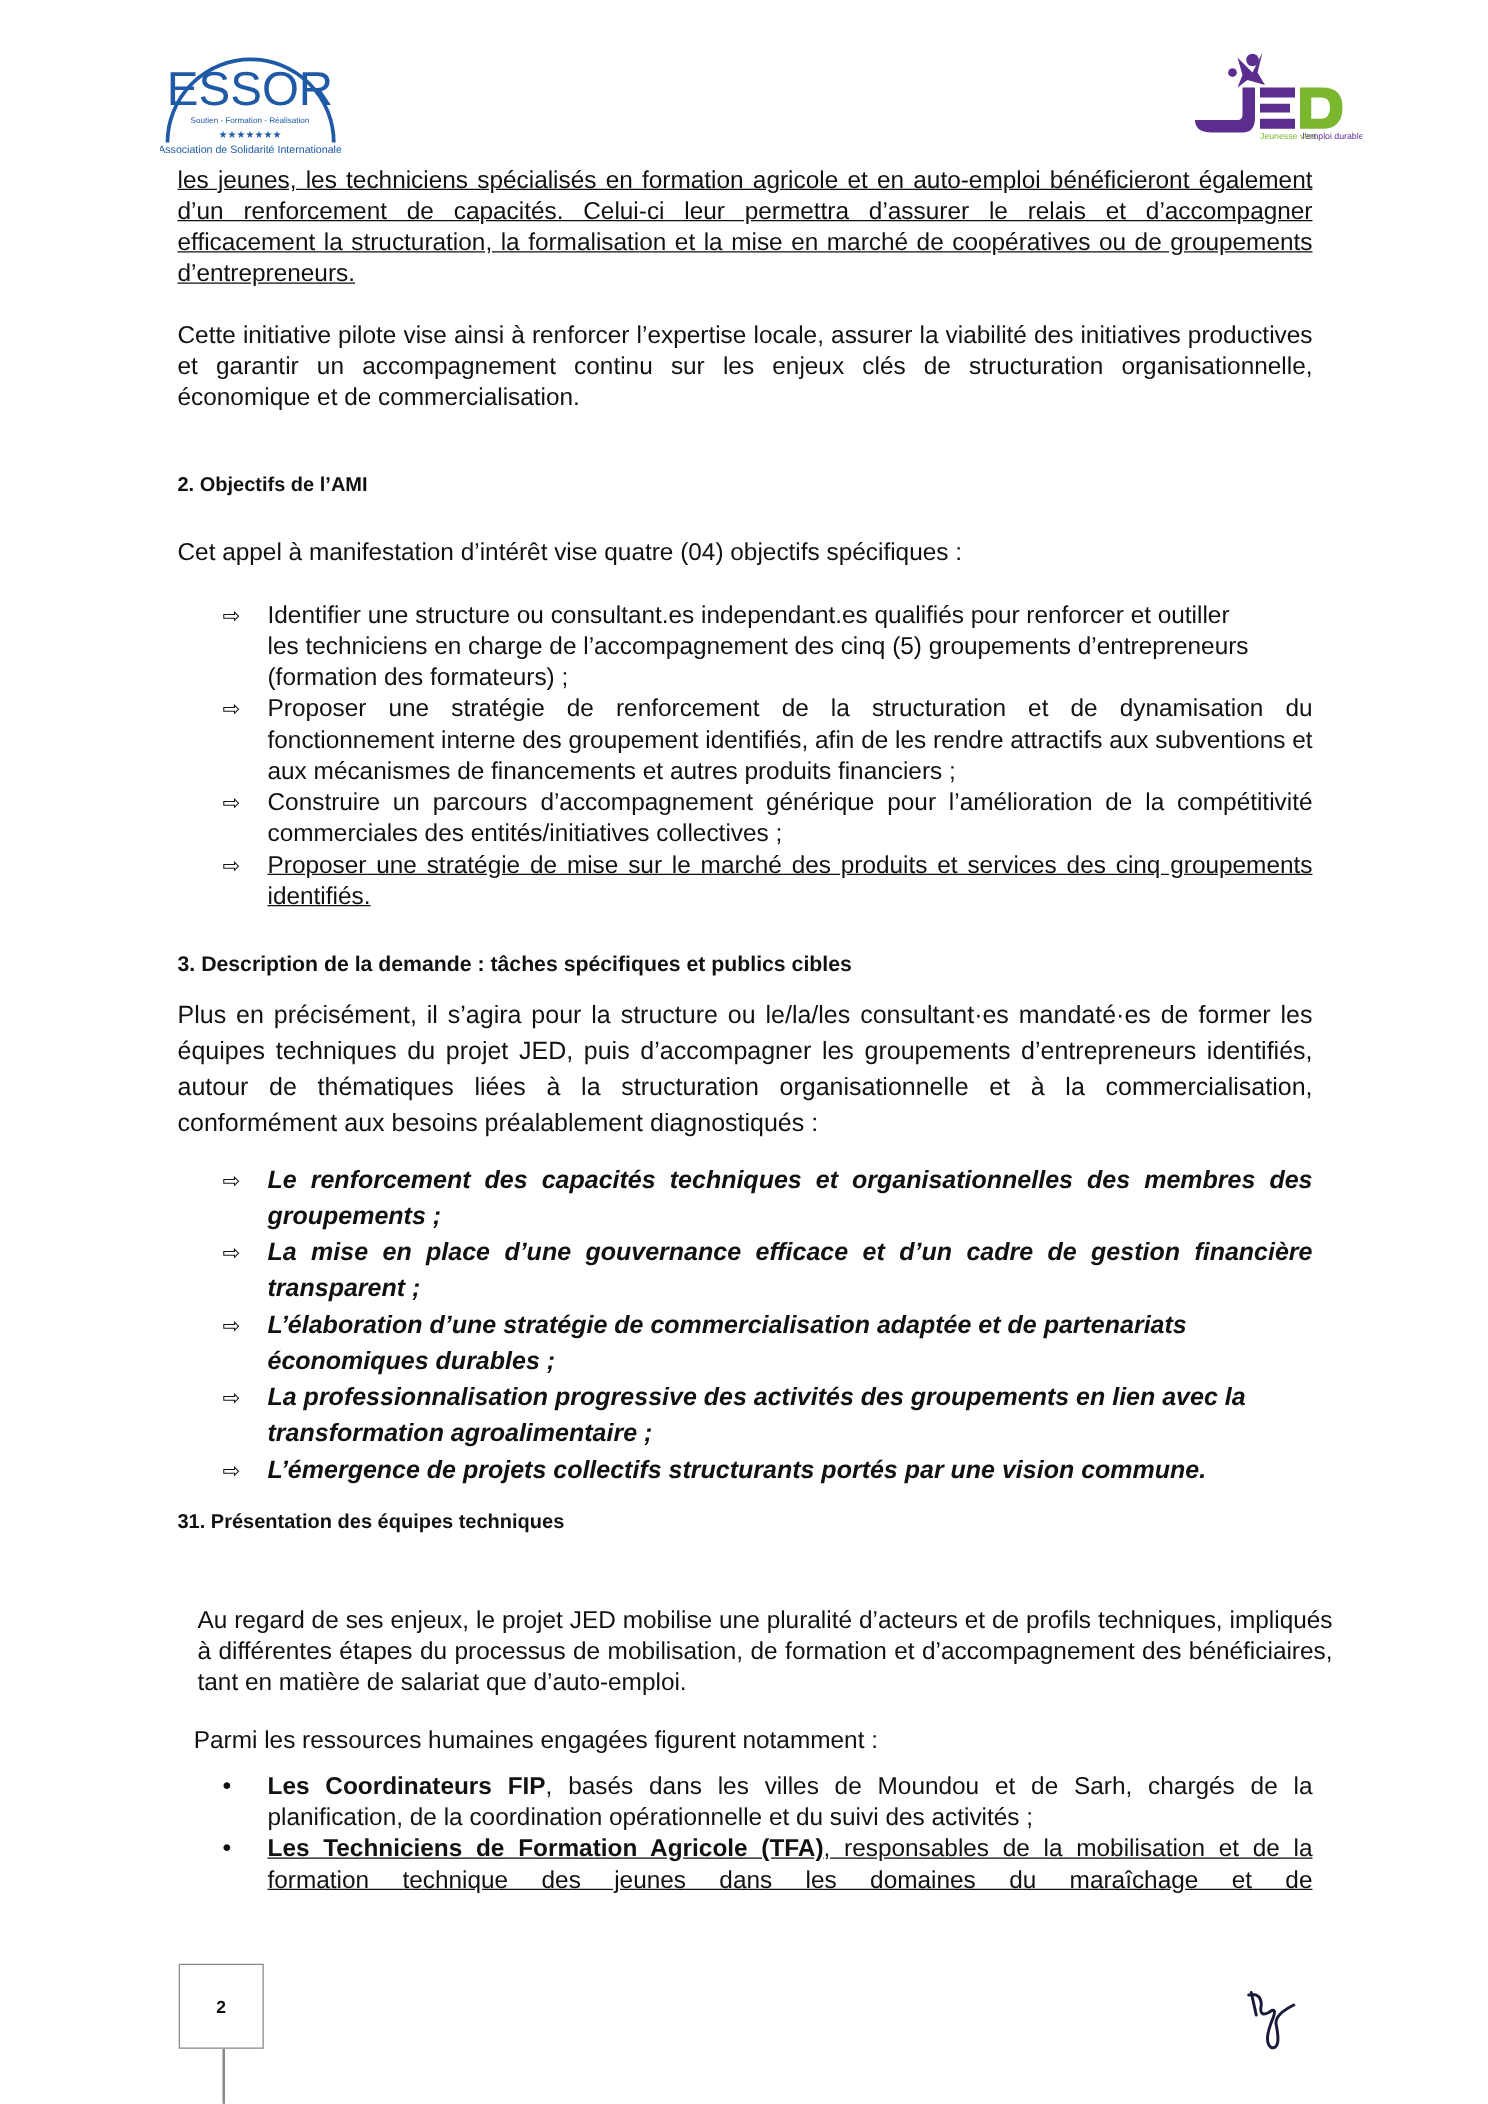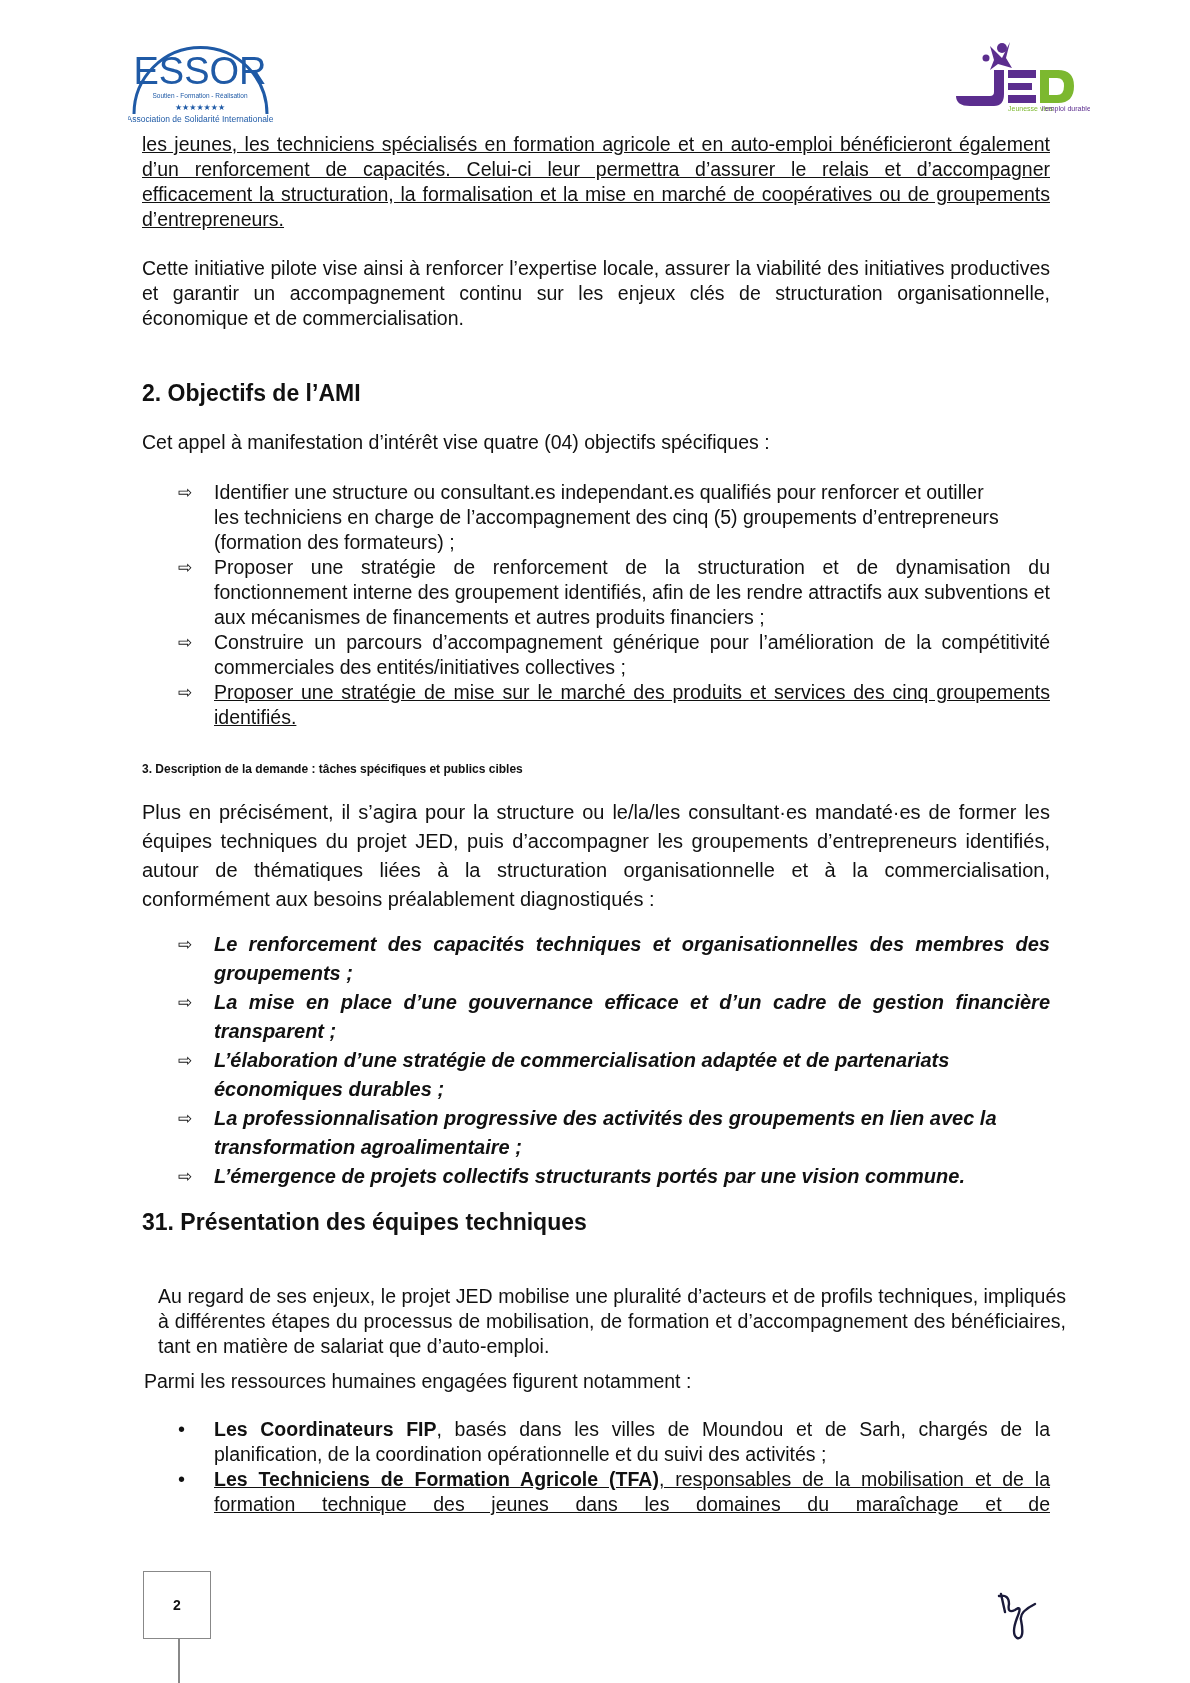--- a/index.html
+++ b/index.html
@@ -7,22 +7,22 @@
          font-family: "Liberation Sans", sans-serif; color: #111; }
   .abs { position: absolute; }
   .page { position: absolute; left: 0; top: 0; width: 1106px; height: 1683px; }
 
   
   .essor-logo { left: 128px; top: 22px; width: 145px; height: 108px; }
   .jed-logo { left: 950px; top: 36px; width: 140px; height: 78px; }
 
   .text-block { left: 142px; width: 908px; font-size: 19.5px; line-height: 25px; text-align: justify; }
   .justify-last { text-align-last: left; }
-  .heading { left: 142px; font-size: 23px; font-weight: bold; }
-  .heading-small { left: 142px; font-size: 12px; font-weight: bold; }
+  .heading { left: 142px; font-size: 16px; font-weight: bold; }
+  .heading-small { left: 142px; font-size: 17px; font-weight: bold; }
 
   ul.arrows { list-style: none; margin: 0; padding: 0; }
   ul.arrows li { position: relative; padding-left: 72px; margin: 0; }
   ul.arrows li .bullet { position: absolute; left: 36px; top: 0; font-size: 17px; }
 
   .bold-italic { font-weight: bold; font-style: italic; }
 
   .footer-box { left: 143px; top: 1571px; width: 68px; height: 68px; border: 1.5px solid #888; box-sizing: border-box;
                 display: flex; align-items: center; justify-content: center; font-size: 14px; font-weight: bold; }
   .footer-line { left: 178px; top: 1639px; width: 1.5px; height: 44px; background: #888; }
@@ -113,21 +113,21 @@
       </li>
       <li>
         <span class="bullet">⇨</span>
         <span class="bold-italic" style="display:block;text-align:left;">L’émergence de projets collectifs structurants portés par une vision commune.</span>
       </li>
     </ul>
   </div>
 
   <div class="abs heading" style="top:1209px;">31. Présentation des équipes techniques</div>
   <p class="abs text-block justify-last" style="top:1268px; margin:16px;">Au regard de ses enjeux, le projet JED mobilise une pluralité d’acteurs et de profils techniques, impliqués à différentes étapes du processus de mobilisation, de formation et d’accompagnement des bénéficiaires, tant en matière de salariat que d’auto-emploi.</p>
-  <p class="abs text-block" style="top:1367px; margin:2px;">Parmi les ressources humaines engagées figurent notamment :</p>
+  <p class="abs text-block" style="top:1367px; margin:13px;">Parmi les ressources humaines engagées figurent notamment :</p>
 
   <div class="abs text-block" style="top:1417px;">
     <ul class="arrows">
       <li>
         <span class="bullet" style="font-size:20px;">•</span>
         <span style="display:block;text-align:justify;text-align-last:left;"><b>Les Coordinateurs FIP</b><span>, basés dans les villes de Moundou et de Sarh, chargés de la planification, de la coordination opérationnelle et du suivi des activités ;</span></span>
       </li>
       <li>
         <span class="bullet" style="font-size:20px;">•</span>
         <span style="display:block;text-align:justify;text-align-last:justify;text-decoration:underline;"><b>Les Techniciens de Formation Agricole (TFA)</b><span>, responsables de la mobilisation et de la formation technique des jeunes dans les domaines du maraîchage et de</span></span>

